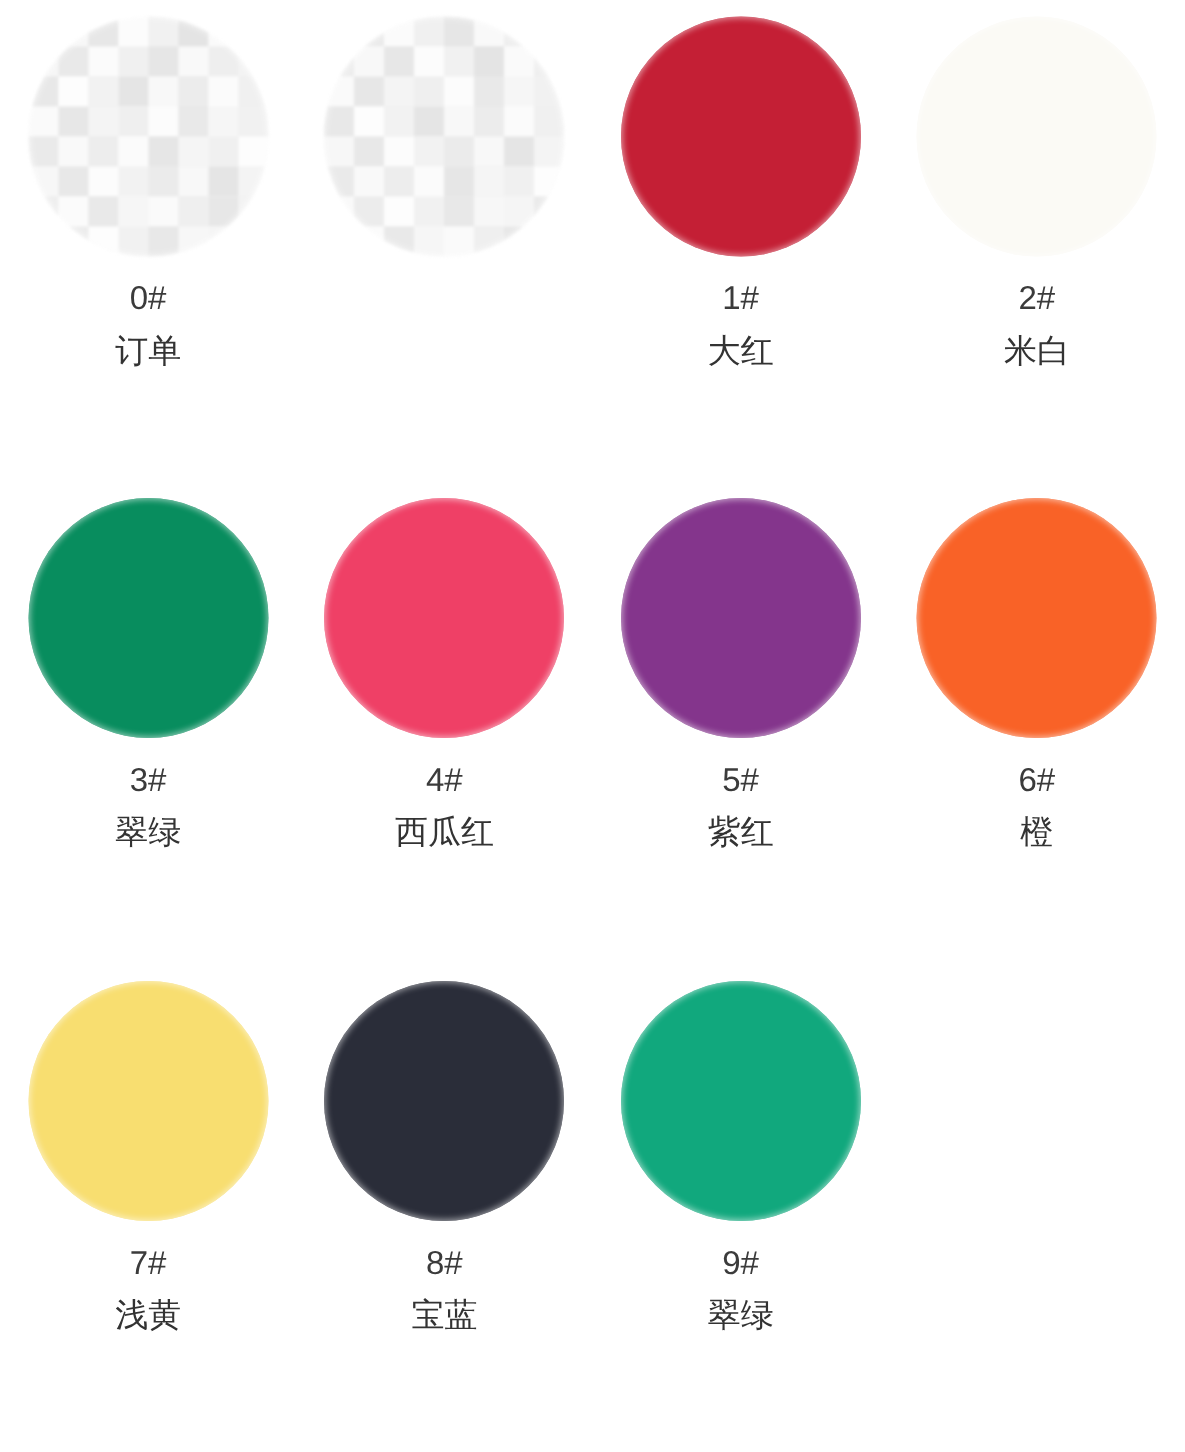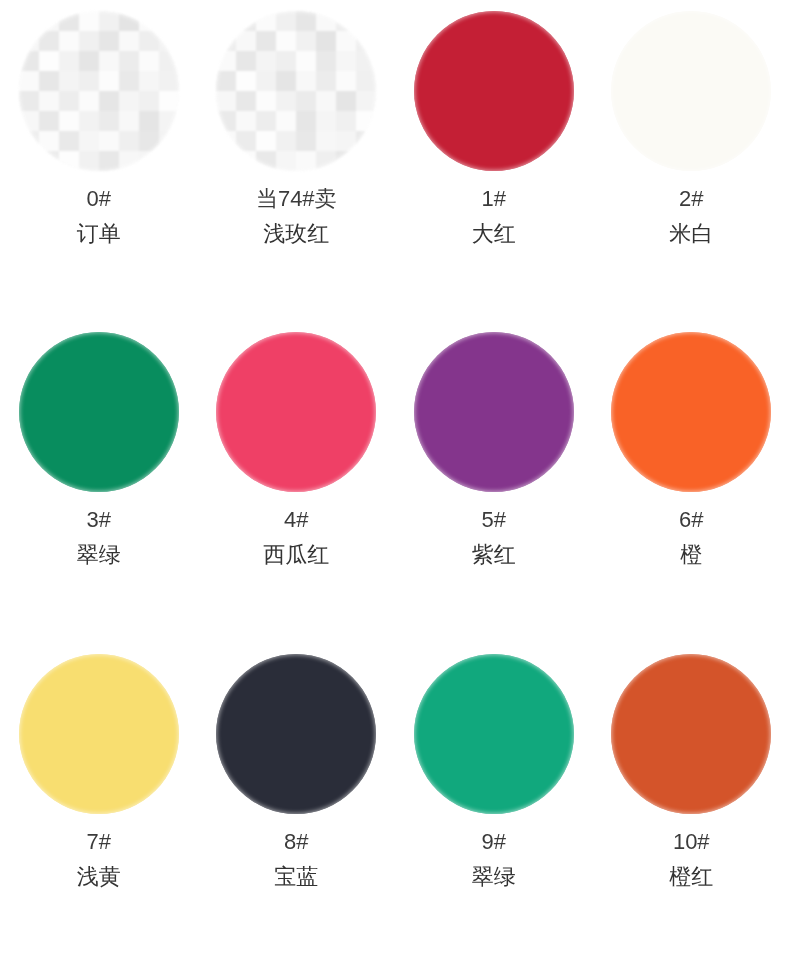--- a/index.html
+++ b/index.html
@@ -252,24 +252,20 @@
             <div style="background: rgb(251, 251, 251);"></div>
             <div style="background: rgb(233, 233, 233);"></div>
             <div style="background: rgb(246, 246, 246);"></div>
             <div style="background: rgb(250, 250, 250);"></div>
             <div style="background: rgb(239, 239, 239);"></div>
             <div style="background: rgb(231, 231, 231);"></div>
             <div style="background: rgb(243, 243, 243);"></div>
           </div>
         </div>
       </div>
-      <div class="swatch-labels">
-        <div class="swatch-code">当74#卖</div>
-        <div class="swatch-name">浅玫红</div>
-      </div>
     </div>
     <div class="swatch-cell">
       <div class="swatch-disc-wrap">
         <div class="swatch-disc" style="background: rgb(196, 31, 53);"></div>
       </div>
       <div class="swatch-labels">
         <div class="swatch-code">1#</div>
         <div class="swatch-name">大红</div>
       </div>
     </div>
@@ -338,22 +334,13 @@
     </div>
     <div class="swatch-cell">
       <div class="swatch-disc-wrap">
         <div class="swatch-disc" style="background: rgb(17, 168, 125);"></div>
       </div>
       <div class="swatch-labels">
         <div class="swatch-code">9#</div>
         <div class="swatch-name">翠绿</div>
       </div>
     </div>
-    <div class="swatch-cell">
-      <div class="swatch-disc-wrap">
-        <div class="swatch-disc" style="background: rgb(212, 84, 42);"></div>
-      </div>
-      <div class="swatch-labels">
-        <div class="swatch-code">10#</div>
-        <div class="swatch-name">橙红</div>
-      </div>
-    </div>
   </div>
 
 </body></html>

